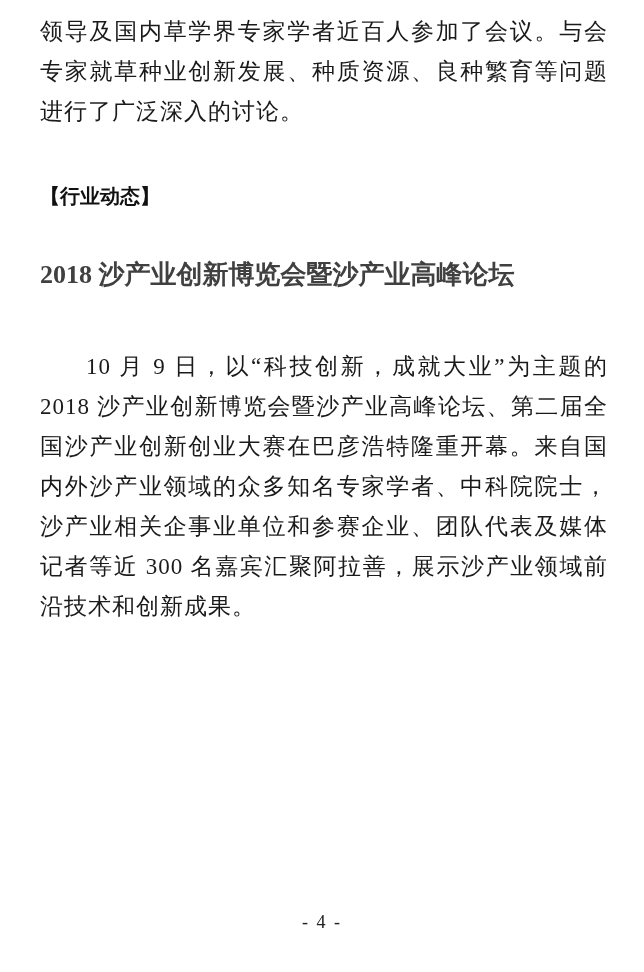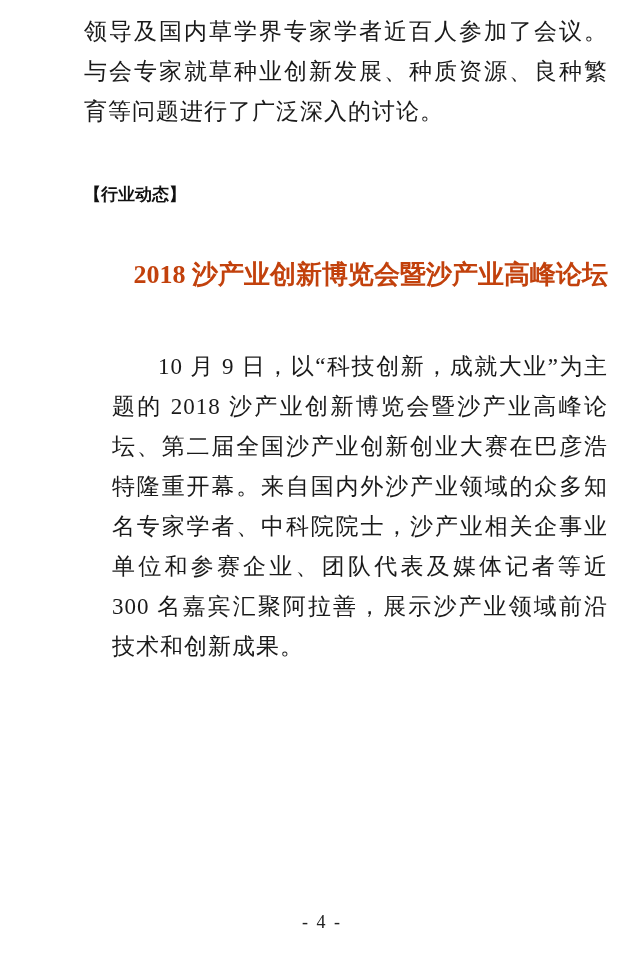--- a/index.html
+++ b/index.html
@@ -9,51 +9,49 @@
   }
   .page {
     position: relative;
     width: 644px;
     height: 972px;
     background: #ffffff;
     color: #1a1a1a;
     font-family: "Liberation Serif", "DejaVu Serif", serif;
     overflow: hidden;
     box-sizing: border-box;
-    padding-left: 44px;
   }
   .content {
     padding: 12px 36px 0 40px;
   }
   p.body {
     margin: 0;
     font-size: 23px;
     line-height: 40px;
     text-align: justify;
     letter-spacing: 1px;
   }
   p.body.indent {
     text-indent: 2em;
-    margin-left: 28px;
   }
   .section-header {
     margin: 48px 0 0 0;
-    font-family: Liberation Mono, monospace;
+    font-family: Liberation Serif, serif;
     font-weight: bold;
-    font-size: 17px;
+    font-size: 20px;
     line-height: 32px;
     color: #111111;
   }
   .article-title {
     margin: 43px 0 0 0;
     font-size: 26px;
     font-weight: bold;
     line-height: 40px;
-    text-align: right;
-    color: #c2410c;
+    text-align: left;
+    color: #404040;
   }
   .article-title .title-line {
     display: block;
   }
   .para-1 {
     margin-top: 52px !important;
   }
   .footer {
     position: absolute;
     left: 0;

